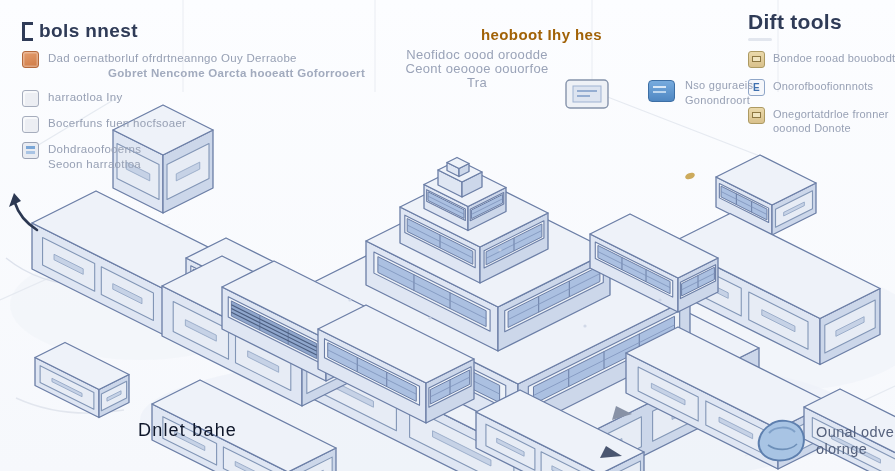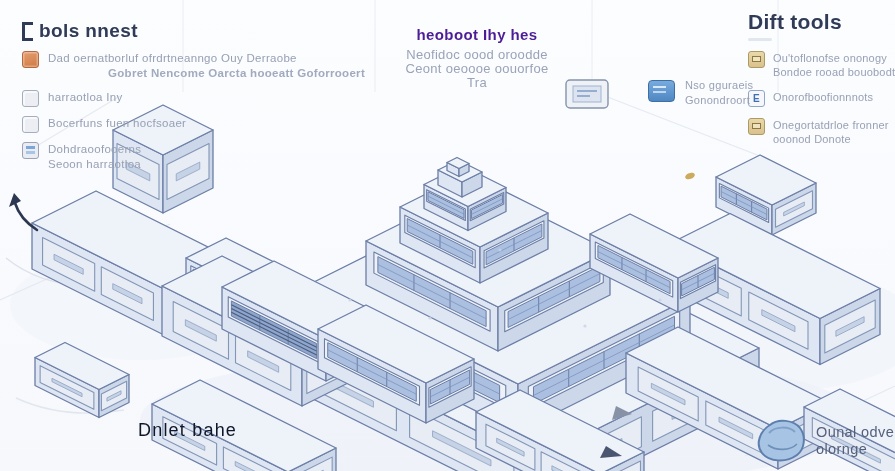--- a/index.html
+++ b/index.html
@@ -17,21 +17,21 @@
   .ll-items{margin-top:9px;}
   .li{display:flex;gap:9px;margin-bottom:9px;font-size:11.5px;letter-spacing:.3px;line-height:15px;}
   .li .sub{margin-left:60px;white-space:nowrap;color:#a2abbe;font-weight:bold;}
   .icn{width:15px;height:15px;border-radius:3px;flex:none;margin-top:0;}
   .icn.orange{background:linear-gradient(160deg,#e59e6f,#cf7a45);border:1px solid #b5693c;box-shadow:inset 0 0 0 1.5px rgba(255,255,255,.3);}
   .icn.gray{background:#eceef3;border:1.2px solid #a6adbd;box-shadow:inset 2px 2px 0 #f8f9fb;}
   .icn.layers{background:#e9ecf2;border:1.2px solid #9aa2b4;position:relative;}
   .icn.layers::after{content:"";position:absolute;left:3px;top:3px;right:3px;height:3px;background:#7ba7d7;box-shadow:0 5px 0 #a9c4e4;}
   
   .center-head{left:352px;top:26px;width:250px;text-align:center;}
-  .ch-title{font-size:15px;font-weight:700;color:#4c1d95;letter-spacing:.4px;margin-bottom:5px;}
+  .ch-title{font-size:15px;font-weight:700;color:#a16207;letter-spacing:.4px;margin-bottom:5px;text-align:right;}
   .ch-line{font-size:13px;color:#9aa3b8;line-height:14px;letter-spacing:.3px;}
   
   .legend-right{left:748px;top:10px;width:150px;}
   .rl-title{font-size:21px;font-weight:700;color:#2f3b57;letter-spacing:.3px;}
   .rl-title::after{content:"";display:block;width:24px;height:3px;background:#e2e6ee;border-radius:2px;margin-top:4px;}
   .rl-items{margin-top:10px;}
   .ri{display:flex;gap:8px;margin-bottom:11px;font-size:11px;color:#98a1b5;line-height:14px;letter-spacing:.2px;}
   .icn.tan{background:linear-gradient(#ead9ab,#d9c18c);border:1px solid #ad9a62;position:relative;}
   .icn.tan::after{content:"";position:absolute;left:3px;top:4px;width:7px;height:4px;border:1px solid #8d7742;background:#f0e4bf;}
   .icn.doc{background:#f5f7fb;border:1.2px solid #8fa6c8;color:#3e6fae;font-size:10px;font-weight:700;display:flex;align-items:center;justify-content:center;}
@@ -358,21 +358,20 @@
   <div class="ch-line">Ceont oeoooe oouorfoe</div>
   <div class="ch-line">Tra</div>
 </div>
 
 <div class="ov legend-right">
   <div class="rl-title">Dift tools</div>
   <div class="rl-items">
     <div class="ri">
       <span class="icn tan"></span>
       <div class="li-text">
-        <div>Ou'toflonofse ononogy</div>
         <div>Bondoe rooad bouobodt</div>
       </div>
     </div>
     <div class="ri">
       <span class="icn doc">
           <span>E</span>
         </span>
       <div>Onorofboofionnnots</div>
     </div>
     <div class="ri">

